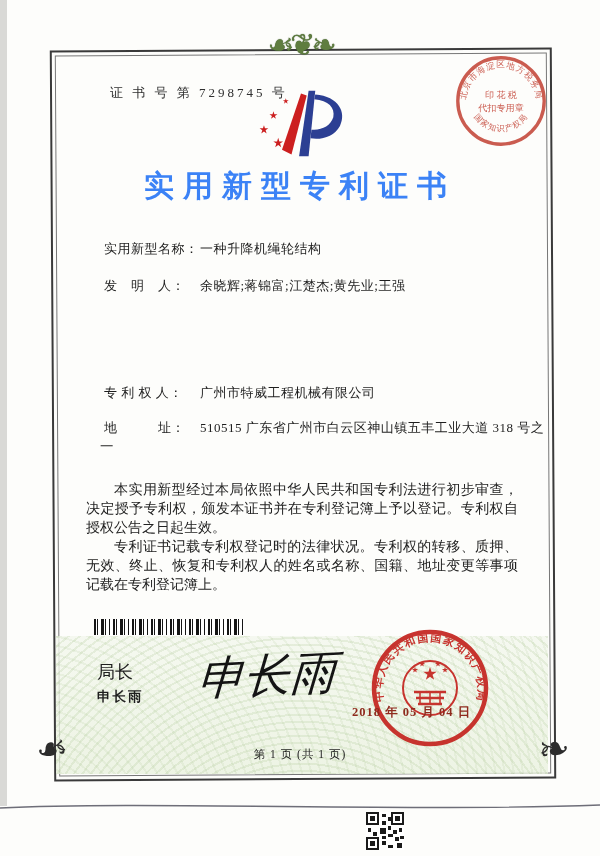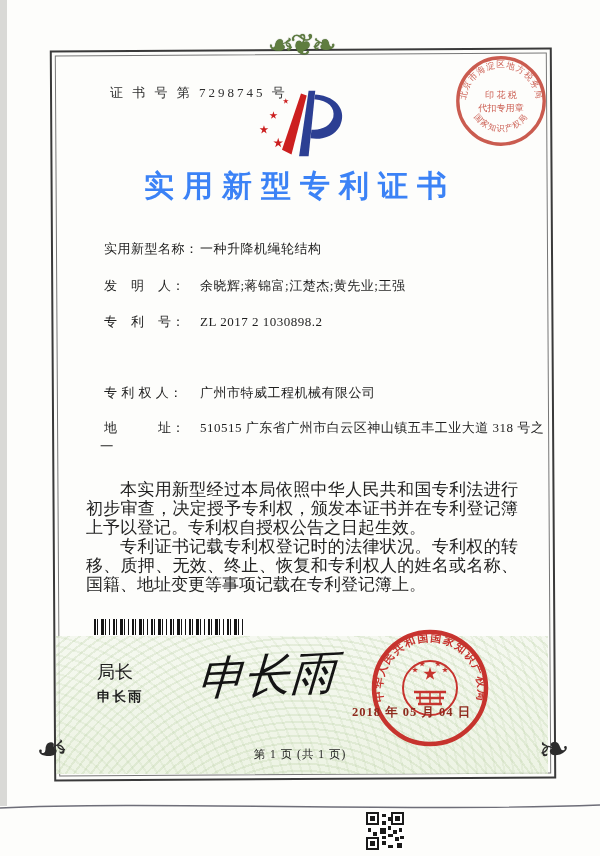--- a/index.html
+++ b/index.html
@@ -19,21 +19,21 @@
   .corner-orn{position:absolute;z-index:2;color:#2c2c2c;font-size:38px;line-height:38px;}
   .corner-orn.left{left:36px;top:730px;transform:scaleX(-1) rotate(8deg);}
   .corner-orn.right{left:538px;top:730px;transform:rotate(-8deg);}
   .cert-no{position:absolute;left:78px;top:84px;font-size:13px;letter-spacing:3px;color:#2f2f2f;z-index:1;margin-left:32px;}
   .title{position:absolute;left:0;width:100%;top:166px;text-align:center;font-size:30px;font-weight:bold;
          letter-spacing:9px;color:#3b82f6;z-index:1;}
   .field-row{position:absolute;left:104px;font-size:13px;letter-spacing:.5px;z-index:1;white-space:nowrap;}
   .field-label{display:inline-block;min-width:96px;}
   .addr-wrap{position:absolute;left:100px;top:438px;font-size:13.5px;z-index:1;}
   .grant-right{position:absolute;left:344px;top:462px;font-size:13.5px;z-index:1;white-space:nowrap;}
-  .paras{position:absolute;left:86px;top:480px;width:432px;font-size:17px;line-height:19px;
+  .paras{position:absolute;left:86px;top:480px;width:432px;font-size:14px;line-height:19px;
          text-align:justify;z-index:1;color:#222;}
   .paras p{margin:0;text-indent:2em;}
   .barcode{position:absolute;left:94px;top:619px;width:150px;height:16px;z-index:1;
      background:repeating-linear-gradient(90deg,#151515 0 2px,#fff 2px 3px,#151515 3px 4px,#fff 4px 7px,
         #151515 7px 10px,#fff 10px 11px,#151515 11px 12px,#fff 12px 15px,#151515 15px 16px,#fff 16px 19px);}
   .director-title{position:absolute;left:97px;top:660px;font-size:18px;font-weight:400;z-index:1;}
   .director-name{position:absolute;left:97px;top:688px;font-size:13.5px;font-weight:600;letter-spacing:2px;z-index:1;}
   .signature{position:absolute;left:198px;top:644px;width:190px;font-size:46px;font-style:italic;
      transform:rotate(-3deg) skewX(-6deg);color:#141414;z-index:1;white-space:nowrap;
      font-family:"DejaVu Serif","Liberation Serif",serif;}
@@ -99,23 +99,20 @@
     <text x="50" y="60" text-anchor="middle" font-size="9.5" fill="#c0392b">代扣专用章</text>
   </svg>
 
   <div class="title">实用新型专利证书</div>
 
   <div class="field-row" style="top:240px">
     <span class="field-label">实用新型名称：</span><span>一种升降机绳轮结构</span>
   </div>
   <div class="field-row" style="top:277px">
     <span class="field-label">发　明　人：</span><span>余晓辉;蒋锦富;江楚杰;黄先业;王强</span>
-  </div>
-  <div class="field-row" style="top:313px">
-    <span class="field-label">专　利　号：</span><span>ZL 2017 2 1030898.2</span>
   </div>
   <div class="field-row" style="top:384px">
     <span class="field-label">专 利 权 人：</span><span>广州市特威工程机械有限公司</span>
   </div>
   <div class="field-row" style="top:419px">
     <span class="field-label">地　　　址：</span><span>510515 广东省广州市白云区神山镇五丰工业大道 318 号之</span>
   </div>
   <div class="addr-wrap">一</div>
 
 

